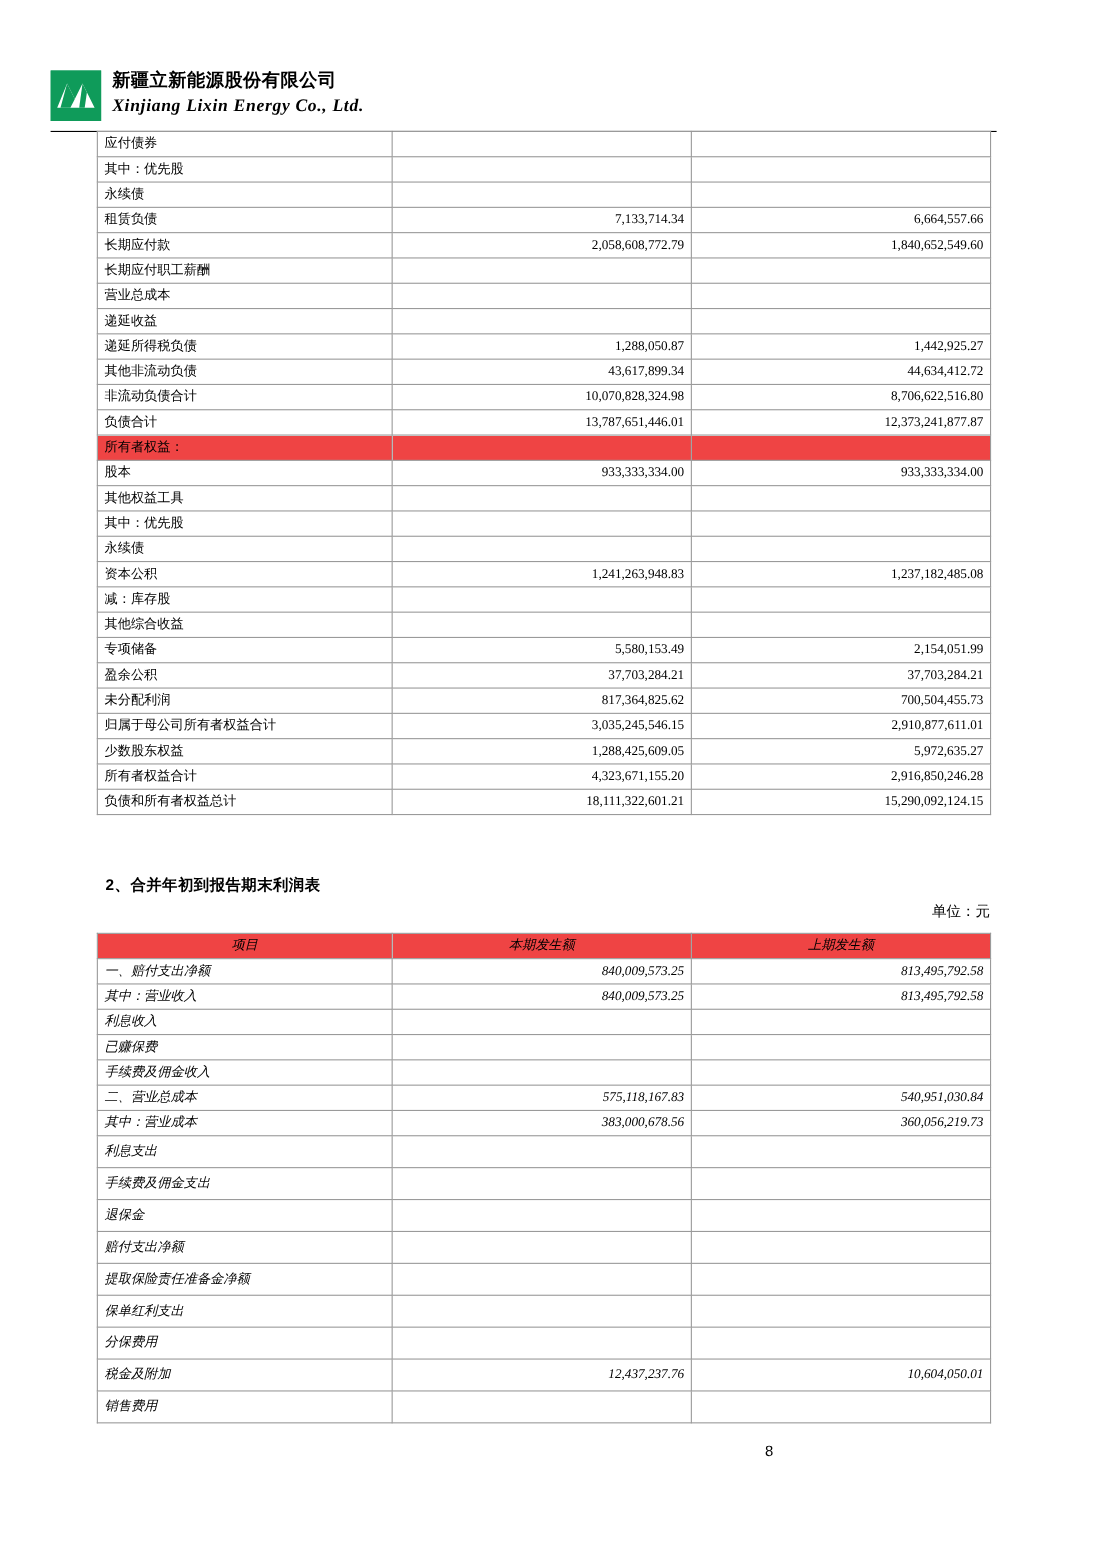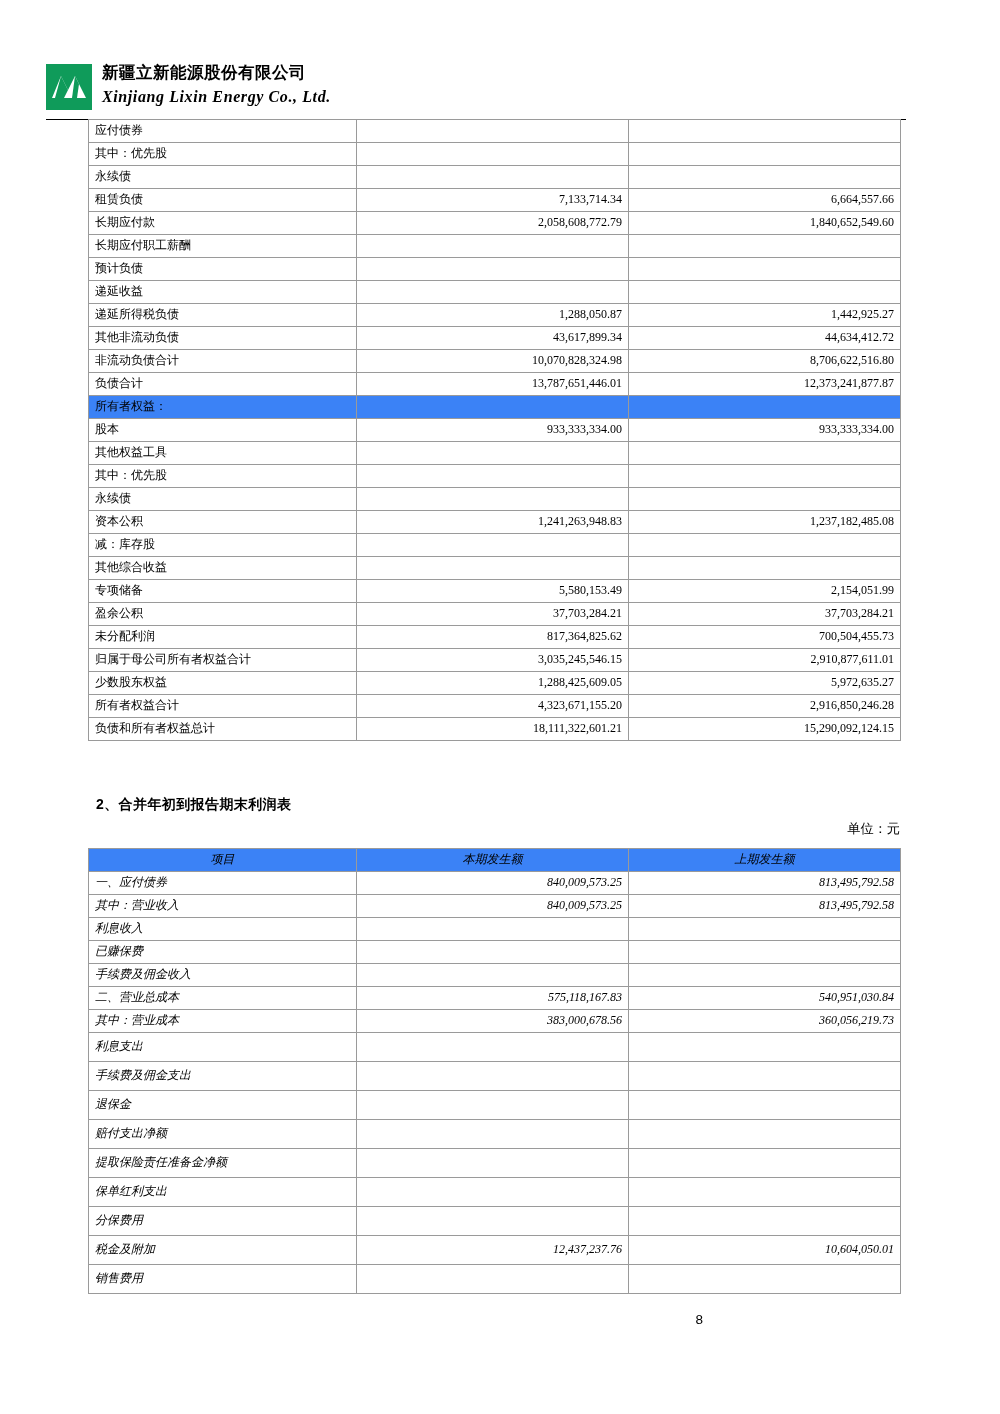--- a/index.html
+++ b/index.html
@@ -81,21 +81,21 @@
     border: 1px solid #9a9a9a;
     height: 20px;
     padding: 1px 6px;
     vertical-align: middle;
     line-height: 1.15;
     overflow: hidden;
     white-space: nowrap;
   }
   .col-item  { width: 268px; }
   .col-amt   { width: 272px; }
-  .shade     { background: #3b82f6; }
+  .shade     { background: #ef4444; }
   .num       { text-align: right; }
   .ind0      { padding-left: 8px; }
   .ind1      { padding-left: 22px; }
   .ind2      { padding-left: 36px; }
   .ind3      { padding-left: 50px; }
   .center    { text-align: center; }
 
   #table1 {
     position: absolute;
     left: 88px;
@@ -200,21 +200,21 @@
           <td class="ind1">长期应付款</td>
           <td class="num">2,058,608,772.79</td>
           <td class="num">1,840,652,549.60</td>
         </tr>
         <tr>
           <td class="ind1">长期应付职工薪酬</td>
           <td class="num"></td>
           <td class="num"></td>
         </tr>
         <tr>
-          <td class="ind1">预计负债</td>
+          <td class="ind1">营业总成本</td>
           <td class="num"></td>
           <td class="num"></td>
         </tr>
         <tr>
           <td class="ind1">递延收益</td>
           <td class="num"></td>
           <td class="num"></td>
         </tr>
         <tr>
           <td class="ind1">递延所得税负债</td>
@@ -324,21 +324,21 @@
         <col class="col-amt">
         <col class="col-amt">
     </colgroup>
     <tbody>
         <tr>
           <td class="center shade">项目</td>
           <td class="center shade">本期发生额</td>
           <td class="center shade">上期发生额</td>
         </tr>
         <tr>
-          <td class="ind0">一、应付债券</td>
+          <td class="ind0">一、赔付支出净额</td>
           <td class="num">840,009,573.25</td>
           <td class="num">813,495,792.58</td>
         </tr>
         <tr>
           <td class="ind1">其中：营业收入</td>
           <td class="num">840,009,573.25</td>
           <td class="num">813,495,792.58</td>
         </tr>
         <tr>
           <td class="ind2">利息收入</td>

